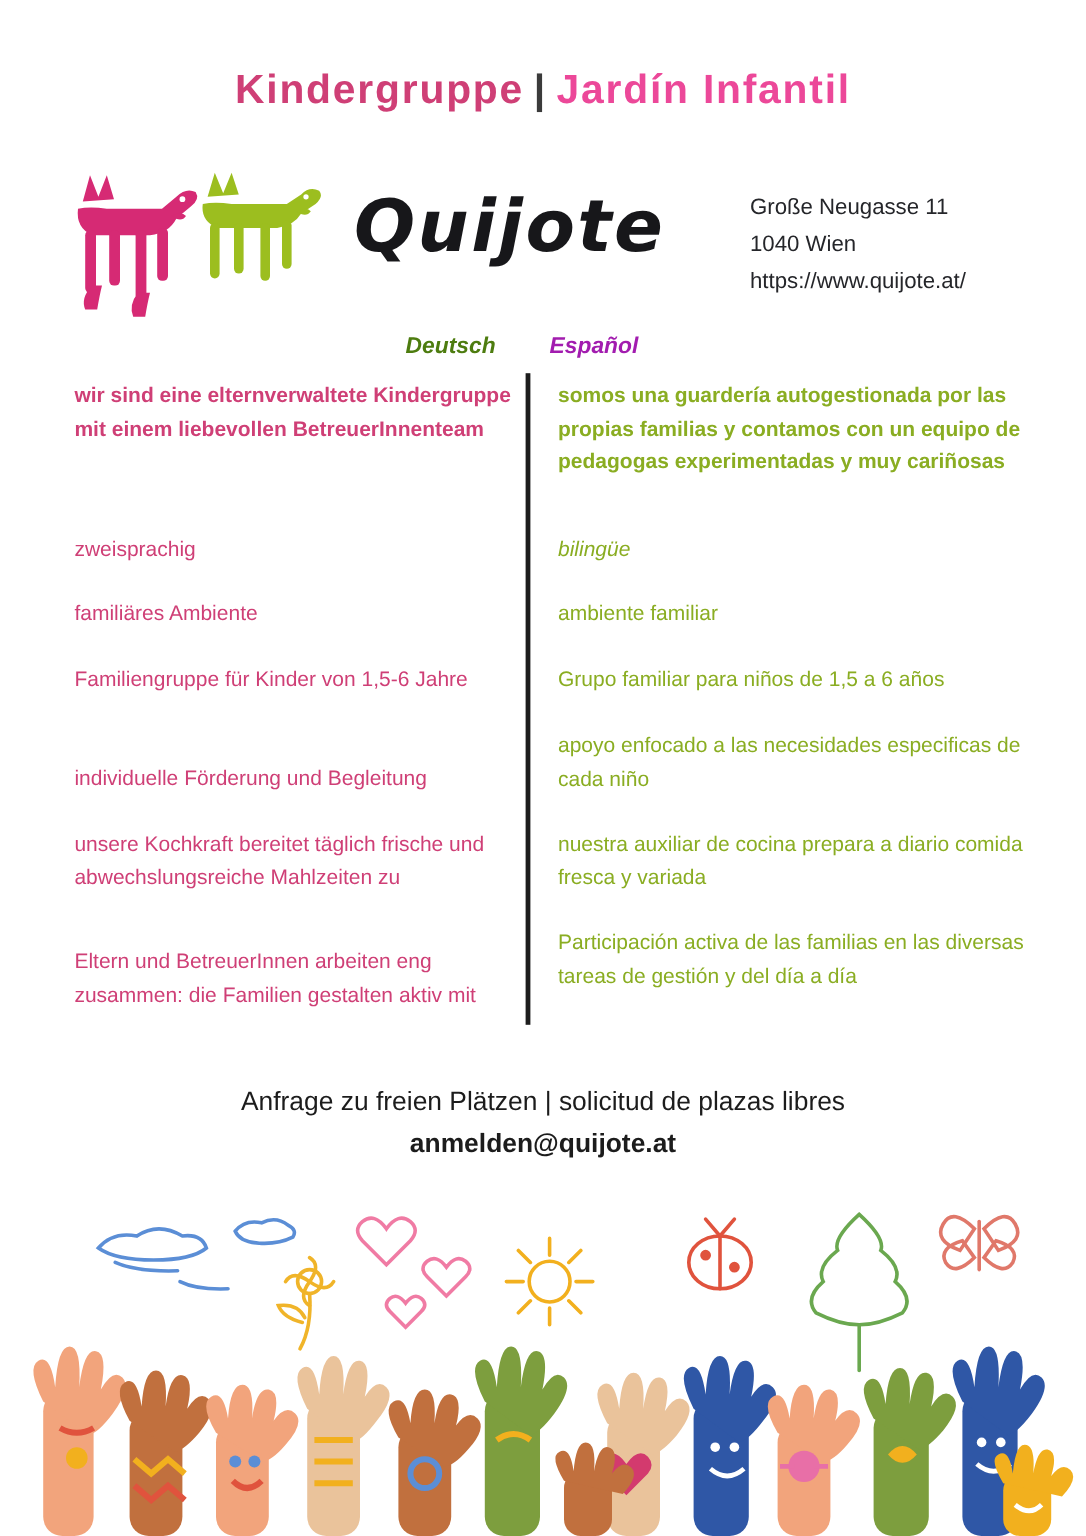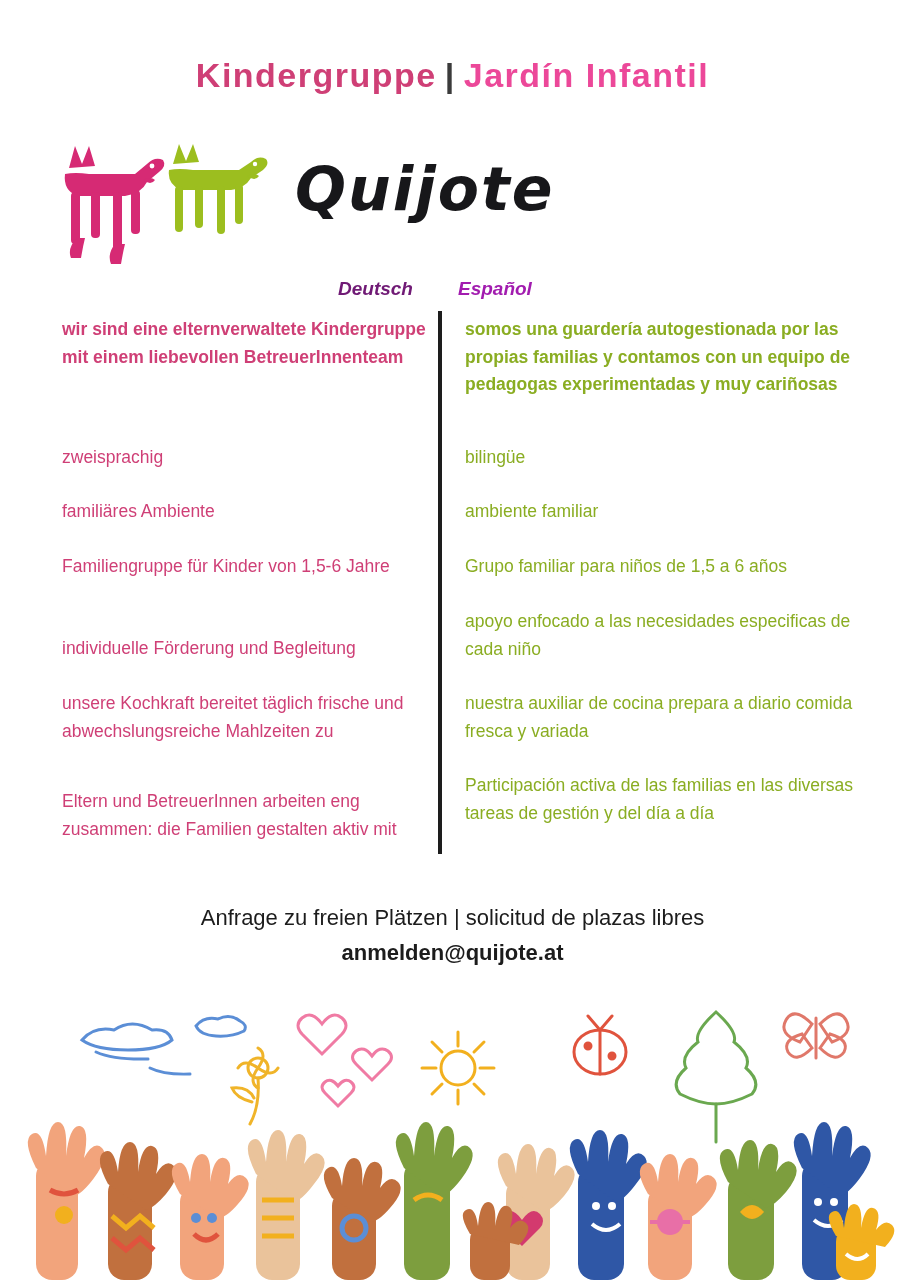--- a/index.html
+++ b/index.html
@@ -65,21 +65,21 @@
   }
 
   
   .lang-de {
     position: absolute;
     top: 278px;
     left: 338px;
     font-size: 19px;
     font-weight: bold;
     font-style: italic;
-    color: #701a75;
+    color: #4d7c0f;
   }
   .lang-es {
     position: absolute;
     top: 278px;
     left: 458px;
     font-size: 19px;
     font-weight: bold;
     font-style: italic;
     color: #a21caf;
   }
@@ -173,39 +173,44 @@
       <rect x="140" y="56" width="8" height="42" rx="4"></rect>
       <rect x="162" y="56" width="8" height="48" rx="4"></rect>
       <rect x="180" y="54" width="8" height="40" rx="4"></rect>
       <path d="M192 46 Q200 52 204 46 Q200 42 192 46 Z"></path>
     </g>
     <circle cx="200" cy="34" r="2.2" fill="#ffffff"></circle>
   </svg>
 
   <div class="brand">Quijote</div>
 
+  <div class="address">
+    <div>Große Neugasse 11</div>
+    <div>1040 Wien</div>
+    <div>https://www.quijote.at/</div>
+  </div>
 
   <div class="lang-de">Deutsch</div>
   <div class="lang-es">Español</div>
 
   <div class="divider"></div>
 
   <div class="col col-de">
     <div class="item bold" style="top:0px;">wir sind eine elternverwaltete Kindergruppe mit einem liebevollen BetreuerInnenteam</div>
     <div class="item" style="top:128px;">zweisprachig</div>
     <div class="item" style="top:182px;">familiäres Ambiente</div>
     <div class="item" style="top:237px;">Familiengruppe für Kinder von 1,5-6 Jahre</div>
     <div class="item" style="top:319px;">individuelle Förderung und Begleitung</div>
     <div class="item" style="top:374px;">unsere Kochkraft bereitet täglich frische und abwechslungsreiche Mahlzeiten zu</div>
     <div class="item" style="top:456px;margin-top:16px;">Eltern und BetreuerInnen arbeiten eng zusammen: die Familien gestalten aktiv mit</div>
   </div>
 
   <div class="col col-es">
     <div class="item bold" style="top:0px;">somos una guardería autogestionada por las propias familias y contamos con un equipo de pedagogas experimentadas y muy cariñosas</div>
-    <div class="item" style="top:128px;">bilingüe</div>
+    <div class="item" style="top:128px;font-style:italic;">bilingüe</div>
     <div class="item" style="top:182px;">ambiente familiar</div>
     <div class="item" style="top:237px;">Grupo familiar para niños de 1,5 a 6 años</div>
     <div class="item" style="top:292px;">apoyo enfocado a las necesidades especificas de cada niño</div>
     <div class="item" style="top:374px;">nuestra auxiliar de cocina prepara a diario comida fresca y variada</div>
     <div class="item" style="top:456px;">Participación activa de las familias en las diversas tareas de gestión y del día a día</div>
   </div>
 
   <div class="contact-line">Anfrage zu freien Plätzen | solicitud de plazas libres</div>
   <div class="contact-mail">anmelden@quijote.at</div>
 

